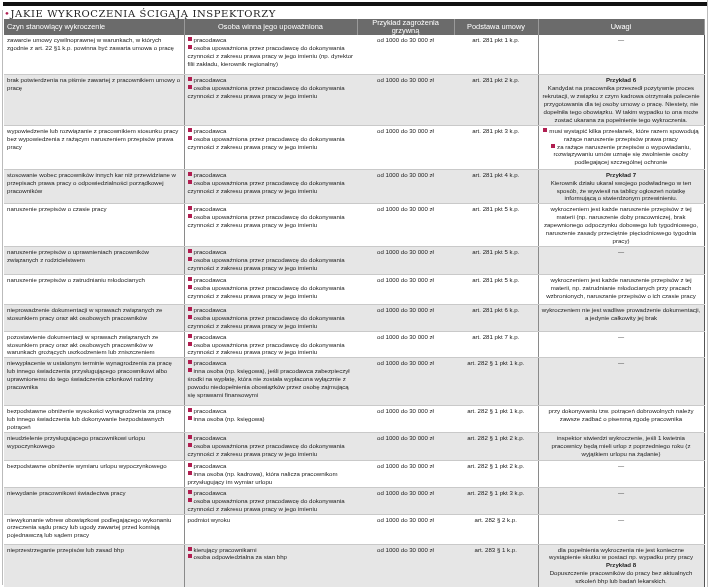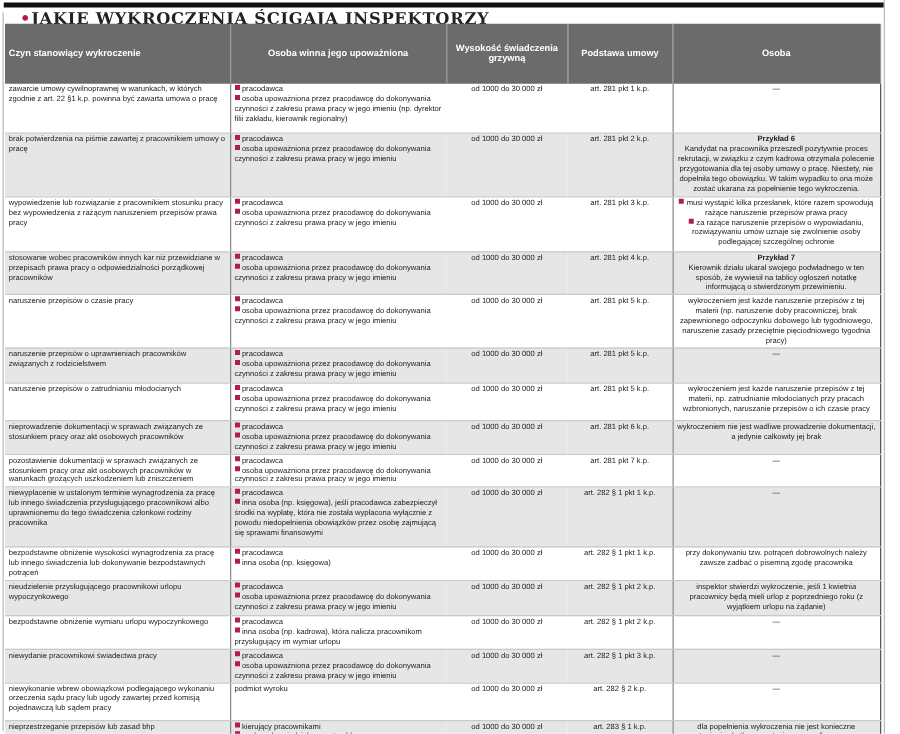--- a/index.html
+++ b/index.html
@@ -1,23 +1,23 @@
 <!DOCTYPE html>
 <html><head>
 <meta charset="utf-8">
 <style>
   html, body { margin:0; padding:0; background:#ffffff; }
   body { width:720px; height:587px; overflow:hidden; position:relative; font-family:"Liberation Sans", sans-serif; color:#222; }
   .topbar { position:absolute; left:3px; top:2px; width:704px; height:4px; background:#111; }
   .rightedge { position:absolute; left:707px; top:0; width:1px; height:587px; background:#bbb; }
   .leftedge { position:absolute; left:2px; top:10px; width:1px; height:575px; background:#bbb; }
-  .title { position:absolute; left:16px; top:8px; font-family:"DejaVu Serif", serif; font-weight:bold; font-size:13px; letter-spacing:0.6px; color:#222; }
+  .title { position:absolute; left:4px; top:8px; font-family:"DejaVu Serif", serif; font-weight:normal; font-size:10px; letter-spacing:0.6px; color:#222; }
   .title .mark { color:#b01e50; }
   table { position:absolute; left:4px; top:19px; width:700px; border-collapse:collapse; table-layout:fixed; font-size:6.1px; line-height:7.9px; font-family:"Liberation Sans Narrow","Liberation Sans", sans-serif; }
-  th { background:#6b6b6b; color:#fff; font-weight:bold; font-size:7.4px; height:12px; padding:16px 3px; text-align:center; border-right:1px solid #9a9a9a;margin-top:32px; }
+  th { background:#6b6b6b; color:#fff; font-weight:normal; font-size:7.4px; height:12px; padding:0 3px; text-align:center; border-right:1px solid #9a9a9a;margin-top:32px; }
   th:first-child { text-align:left; }
   td { vertical-align:top; padding:1px 3px; border-bottom:1px solid #c9c9c9; }
   td.c1 { border-right:1px solid #8a8a8a; }
   td.c3 { text-align:center; }
   td.c4 { text-align:center; border-right:1px solid #8a8a8a; }
   td.c5 { text-align:center; border-right:1px solid #555; }
   td.c2 { border-right:none; }
   tr.gray td { background:#e6e6e6; }
   .bul { display:inline-block; width:4px; height:4px; background:#b01e50; margin-right:2px; vertical-align:1px; }
   .bold { font-weight:bold; }
@@ -39,23 +39,23 @@
     <col style="width:180px">
       <col style="width:173px">
       <col style="width:97px">
       <col style="width:84px">
       <col style="width:166px">
   </colgroup>
   <thead>
     <tr>
       <th>Czyn stanowiący wykroczenie</th>
       <th>Osoba winna jego upoważniona</th>
-      <th>Wysokość świadczenia grzywną</th>
+      <th>Przykład zagrożenia grzywną</th>
       <th>Podstawa umowy</th>
-      <th>Osoba</th>
+      <th>Uwagi</th>
     </tr>
   </thead>
   <tbody id="tbody">
       <tr class="" style="height: 40px;">
         <td class="c1"><span>zawarcie umowy cywilnoprawnej w warunkach, w których zgodnie z art. 22 §1 k.p. powinna być zawarta umowa o pracę</span></td>
         <td class="c2">
           <span class="line"><span class="bul"></span><span>pracodawca</span></span>
           <span class="line"><span class="bul"></span><span>osoba upoważniona przez pracodawcę do dokonywania czynności z zakresu prawa pracy w jego imieniu (np. dyrektor filii zakładu, kierownik regionalny)</span></span>
         </td>
         <td class="c3"><span>od 1000 do 30 000 zł</span></td>

